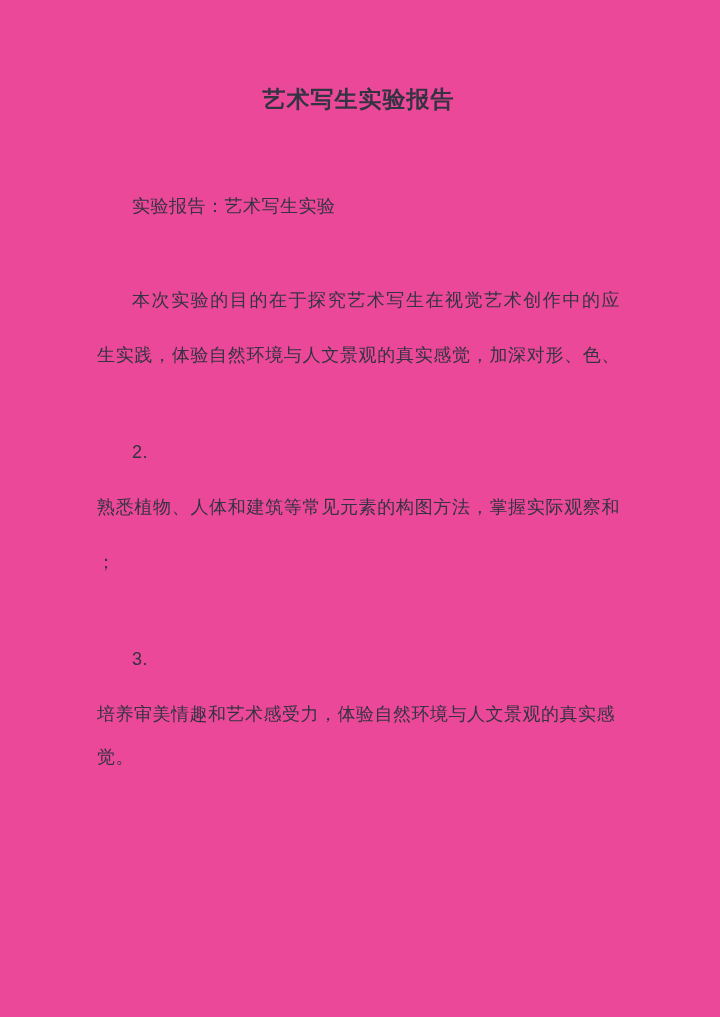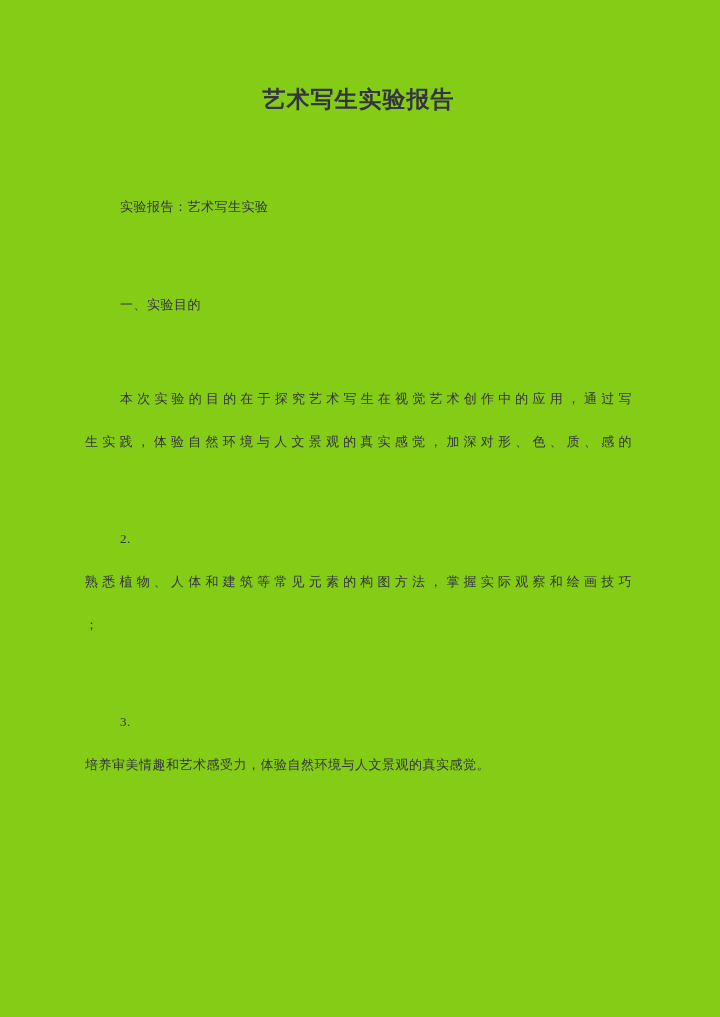--- a/index.html
+++ b/index.html
@@ -5,39 +5,39 @@
   html, body {
     margin: 0;
     padding: 0;
     background: #ffffff;
   }
   .page {
     position: relative;
     width: 720px;
     height: 1017px;
     margin: 0;
-    background: #84cc16;
+    background: #ec4899;
     box-sizing: border-box;
     padding: 78px 88px 0 85px;
-    font-family: Liberation Serif, serif;
+    font-family: Liberation Sans, sans-serif;
     color: #333341;
     overflow: hidden;
   }
   .doc-title {
     margin: 0;
     font-size: 23px;
     font-weight: bold;
     text-align: center;
     line-height: 43px;
     height: 43px;
     letter-spacing: 1px;
   }
   .line {
-    margin: 0;
-    font-size: 13px;
+    margin: 12px;
+    font-size: 18px;
     line-height: 43px;
     height: 43px;
     letter-spacing: 0.5px;
   }
   .indent { text-indent: 35px; }
   .pre { white-space: pre; }
   .just {
     text-align: justify;
     text-align-last: justify;
     overflow: hidden;
@@ -52,21 +52,20 @@
 </style>
 </head>
 <body>
 
 <div class="page">
 
   <h1 class="doc-title">艺术写生实验报告</h1>
 
   <p class="line indent gap-subtitle">实验报告：艺术写生实验</p>
 
-  <p class="line indent gap-heading">一、实验目的</p>
 
   <div class="para gap-intro">
     <p class="line indent just">本次实验的目的在于探究艺术写生在视觉艺术创作中的应用，通过写</p>
     <p class="line just">生实践，体验自然环境与人文景观的真实感觉，加深对形、色、质、感的</p>
   </div>
 
 
   <div class="para gap-item2">
     <p class="line indent">2.</p>
     <p class="line just">熟悉植物、人体和建筑等常见元素的构图方法，掌握实际观察和绘画技巧</p>

